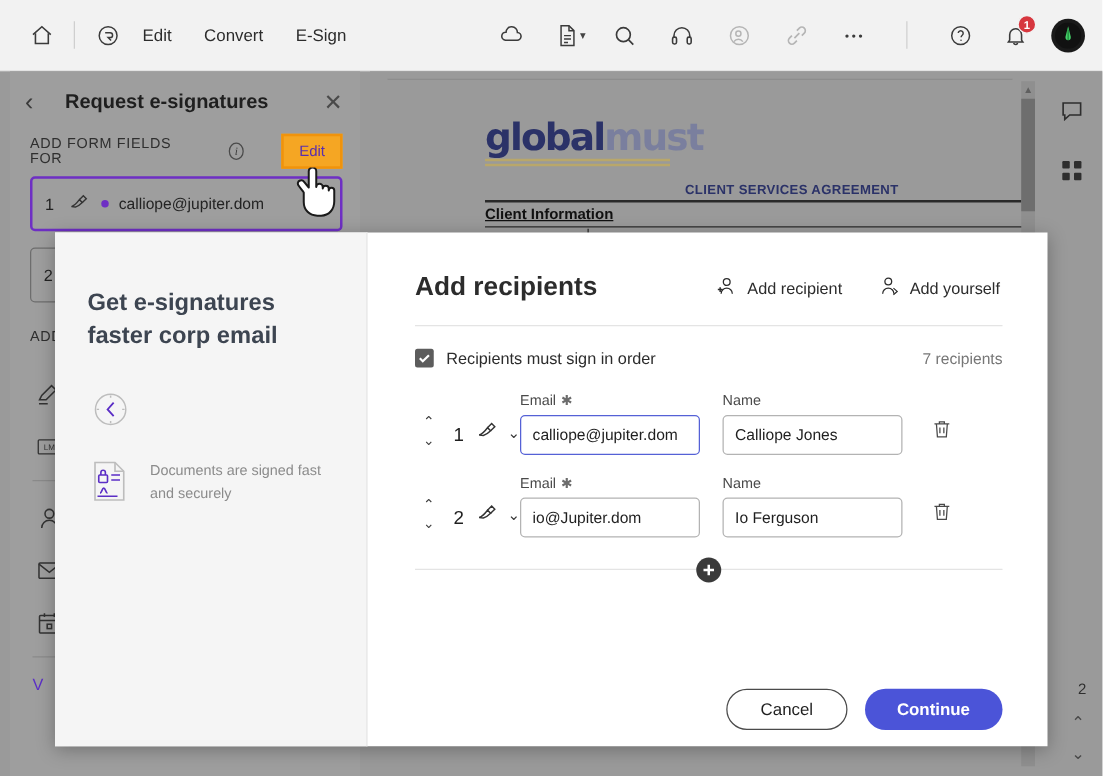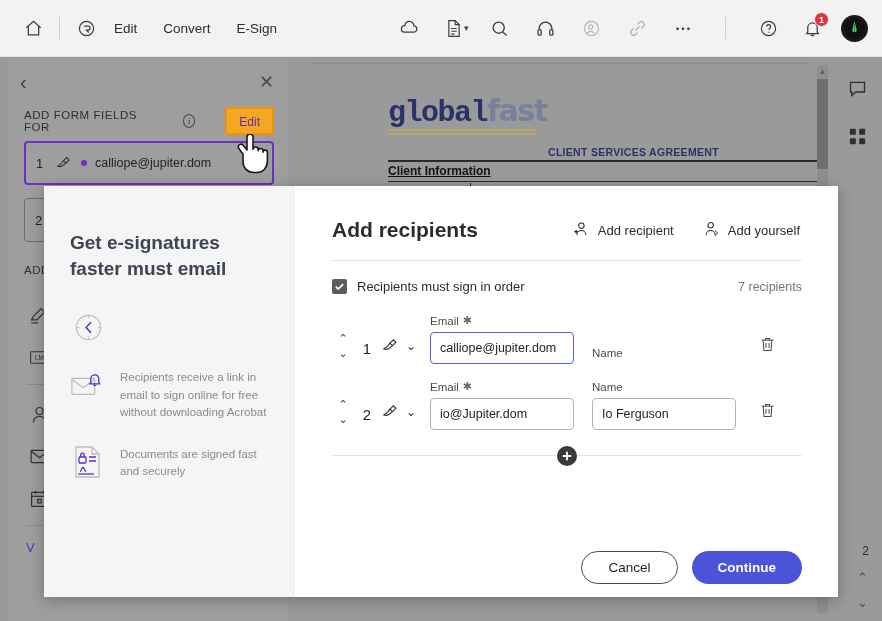--- a/index.html
+++ b/index.html
@@ -95,21 +95,21 @@
   .docarea { position: absolute; top: 0; left: 296px; width: 536px; height: 564px; background: #9a9a9a; }
   .docpage {
     position: absolute; top: 6px; left: 14px; width: 500px; height: 548px;
     background: #9a9a9a; border-top: 1px solid #8d8d8d;
   }
   .logo-block { position: absolute; top: 32px; left: 78px; }
   .logo-text {
     font-family: "DejaVu Sans", sans-serif;
     font-size: 30px; font-weight: bold; letter-spacing: -1.5px; line-height: 1;
   }
-  .logo-a { color: #2b3268; font-family: Liberation Mono, monospace; }
+  .logo-a { color: #2b3268; }
   .logo-b { color: #7a7f9e; }
   .logo-rule { width: 148px; height: 2px; background: #b9a76a; margin-top: 1px; }
   .logo-rule2 { width: 148px; height: 2px; background: #b9a76a; margin-top: 2px; }
   .doc-cs {
     position: absolute; top: 82px; left: 238px;
     font-size: 10.5px; font-weight: bold; color: #2b3268; letter-spacing: 0.3px;
   }
   .doc-hr { position: absolute; top: 96px; left: 78px; width: 440px; height: 1.5px; background: #2a2a2a; }
   .doc-ci {
     position: absolute; top: 100px; left: 78px;
@@ -180,21 +180,21 @@
   .cbx svg { display: block; }
   .mr-orderlbl { font-size: 13px; color: #2c2c2c; margin-left: 10px; }
   .mr-count { margin-left: auto; font-size: 12.5px; color: #767676; }
 
   .rows { margin-top: 20px; }
   .row { display: flex; align-items: flex-end; gap: 0; margin-bottom: 16px; position: relative; }
   .spin { width: 22px; display: flex; flex-direction: column; align-items: center; gap: 9px; padding-bottom: 8px; cursor: pointer; }
   .spin-a { color: #3a3a3a; font-size: 11px; line-height: 6px; }
   .rownum { width: 26px; text-align: center; font-size: 15px; color: #1f1f1f; padding-bottom: 7px; }
   .penwrap { display: flex; align-items: center; gap: 6px; padding-bottom: 6px; cursor: pointer; }
-  .field { margin-left: 14px; }
+  .field { }
   .field.email { width: 144px; }
   .field.name { width: 144px; margin-left: 18px; }
   .flabel { font-size: 11.5px; color: #4a4a4a; margin-bottom: 5px; display: flex; align-items: center; gap: 4px; }
   .req { color: #6c6c6c; font-size: 11px; }
   .finput {
     width: 100%; height: 32px; border: 1px solid #b3b3b3; border-radius: 4px;
     font-size: 12.5px; color: #1f1f1f; padding: 0 9px;
     font-family: "Liberation Sans", sans-serif; background: #fff;
     outline: none;
   }
@@ -325,20 +325,21 @@
         </svg>
       </div>
     </div>
   </div>
 
   <div class="workarea">
 
     <div class="leftpanel">
       <div class="lp-header">
         <div class="lp-back">‹</div>
+        <div class="lp-title">Request e-signatures</div>
         <div class="lp-close">✕</div>
       </div>
 
       <div class="lp-sectionrow">
         <div class="lp-sectionlabel">ADD FORM FIELDS FOR</div>
         <div class="info-ic">i</div>
         <div class="edit-hl">
           <span>Edit</span>
         </div>
       </div>
@@ -399,21 +400,21 @@
         </div>
         <div class="lp-div"></div>
         <div class="lp-link">V</div>
       </div>
     </div>
 
     <div class="docarea">
       <div class="docpage">
         <div class="logo-block">
           <div class="logo-text">
-            <span class="logo-a">global</span><span class="logo-b">fast</span>
+            <span class="logo-a">global</span><span class="logo-b">must</span>
           </div>
           <div class="logo-rule"></div>
           <div class="logo-rule2"></div>
         </div>
         <div class="doc-cs">CLIENT SERVICES AGREEMENT</div>
         <div class="doc-hr"></div>
         <div class="doc-ci">Client Information</div>
         <div class="doc-hr2"></div>
         <div class="doc-cn">Company Name</div>
         <div class="doc-cell-div"></div>
@@ -442,46 +443,33 @@
       <div class="page-up">⌃</div>
       <div class="page-dn">⌄</div>
     </div>
   </div>
 
   <div class="modal">
 
     <div class="modal-left">
       <div class="ml-title">
         <div>Get e-signatures</div>
-        <div>faster must email</div>
+        <div>faster corp email</div>
       </div>
 
       <div class="feat">
         <div class="feat-ic">
           <svg width="33" height="33" viewBox="0 0 34 34" fill="none" stroke="#bdbdbd" stroke-width="1.2">
             <circle cx="17" cy="17" r="12.5"></circle>
             <path d="M19.5 11.5L14.5 17l5 5.5" stroke="#5b2ec6" stroke-width="1.5"></path>
             <path d="M17 5.5v2M17 26.5v2M5.5 17h2M26.5 17h2"></path>
           </svg>
         </div>
       </div>
 
-      <div class="feat">
-        <div class="feat-ic">
-          <svg width="36" height="32" viewBox="0 0 38 32" fill="none" stroke="#bdbdbd" stroke-width="1.3">
-            <rect x="2" y="9" width="24" height="17" rx="1"></rect>
-            <path d="M2 10l12 9 12-9"></path>
-            <g stroke="#5b2ec6" stroke-width="1.3">
-              <path d="M22 13V9.5a4.2 4.2 0 118.4 0V13l1 1.8h-10.4z"></path>
-              <path d="M24.7 15.6a1.6 1.6 0 003 0"></path>
-            </g>
-          </svg>
-        </div>
-        <div class="feat-tx">Recipients receive a link in email to sign online for free without downloading Acrobat</div>
-      </div>
 
       <div class="feat">
         <div class="feat-ic">
           <svg width="32" height="34" viewBox="0 0 32 34" fill="none" stroke="#bdbdbd" stroke-width="1.3">
             <path d="M4 2h16l7 7v23H4z"></path>
               <path d="M20 2v7h7"></path>
             <g stroke="#5b2ec6" stroke-width="1.3">
               <rect x="7" y="12" width="7" height="6" rx="0.8"></rect>
               <path d="M8.7 12V10a1.8 1.8 0 013.6 0v2"></path>
               <path d="M17 12h7M17 16h7"></path>
@@ -551,20 +539,21 @@
           </div>
           <div class="field email">
             <div class="flabel">
               <span>Email</span>
               <span class="req">✱</span>
             </div>
             <input class="finput focused" type="text" value="calliope@jupiter.dom" style="">
           </div>
           <div class="field name">
             <div class="flabel">Name</div>
+            <input class="finput" type="text" value="Calliope Jones" style="">
           </div>
           <div class="trash">
             <svg width="19" height="19" viewBox="0 0 24 24" fill="none" stroke="#4a4a4a" stroke-width="1.3">
               <path d="M4.5 6.5h15"></path>
                 <path d="M6.5 6.5l1 13h9l1-13"></path>
               <path d="M9.5 6.5v-2h5v2"></path>
                 <path d="M10 10v6M14 10v6"></path>
             </svg>
           </div>
         </div>

